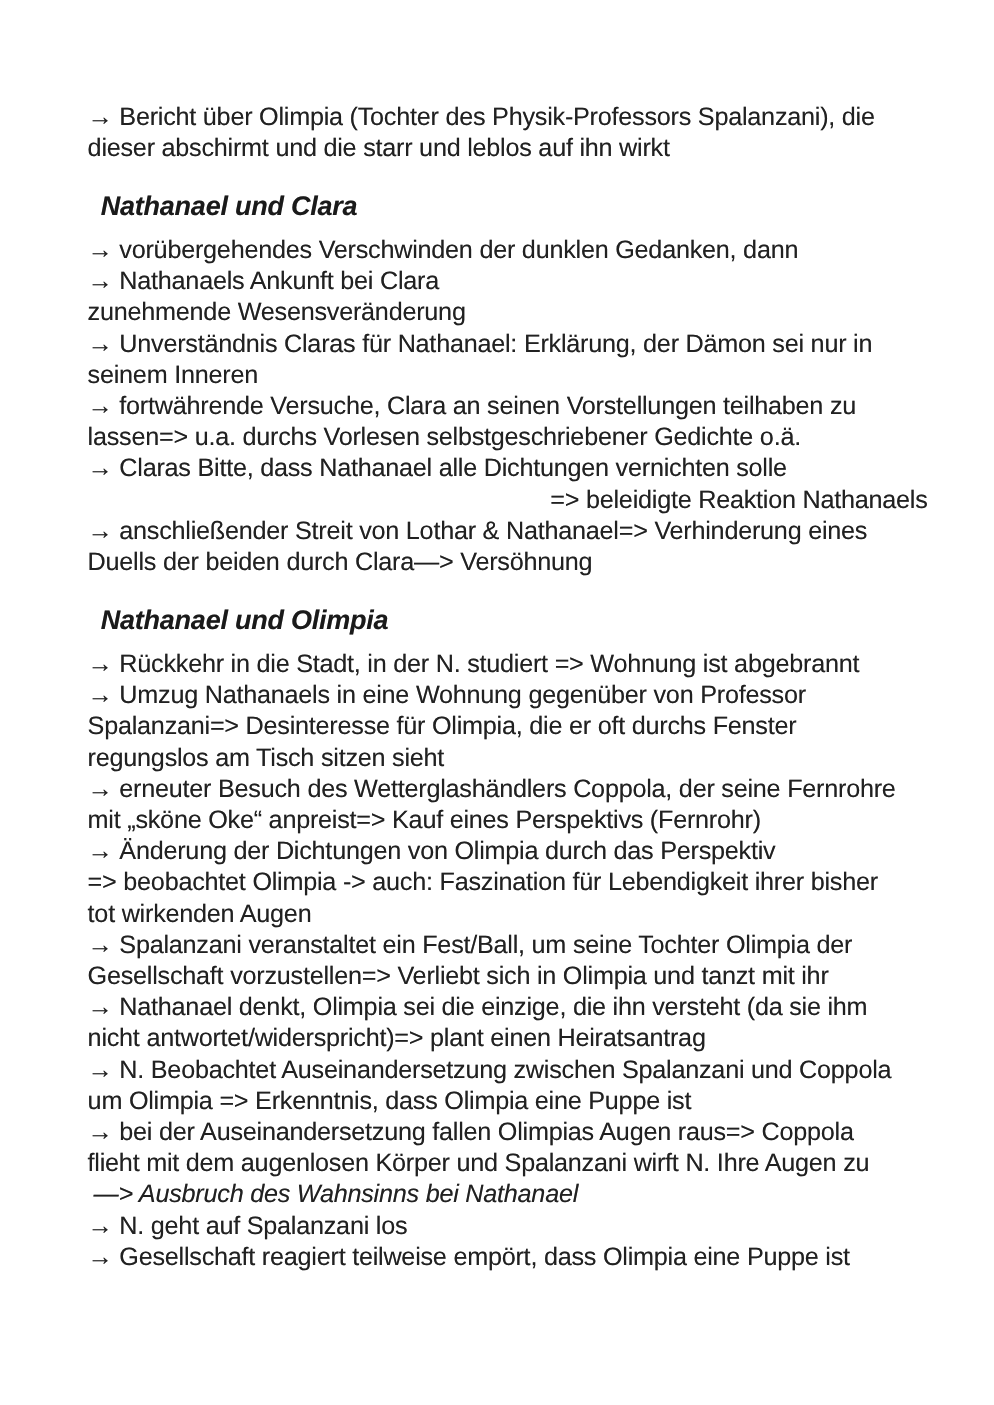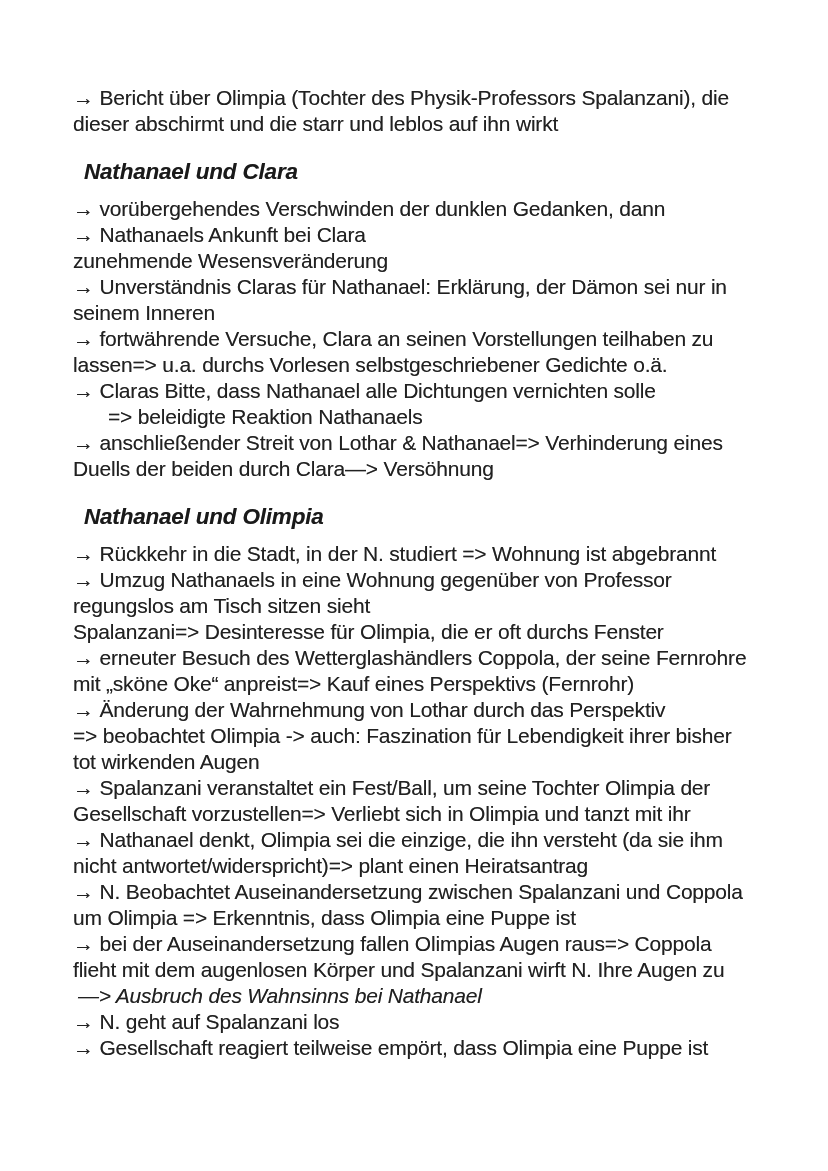--- a/index.html
+++ b/index.html
@@ -55,33 +55,33 @@
       <section>
         <h2 class="heading">Nathanael und Clara</h2>
         <div class="line">→ vorübergehendes Verschwinden der dunklen Gedanken, dann</div>
         <div class="line">→ Nathanaels Ankunft bei Clara</div>
         <div class="line">zunehmende Wesensveränderung</div>
         <div class="line">→ Unverständnis Claras für Nathanael: Erklärung, der Dämon sei nur in</div>
         <div class="line">seinem Inneren</div>
         <div class="line">→ fortwährende Versuche, Clara an seinen Vorstellungen teilhaben zu</div>
         <div class="line">lassen=&gt; u.a. durchs Vorlesen selbstgeschriebener Gedichte o.ä.</div>
         <div class="line">→ Claras Bitte, dass Nathanael alle Dichtungen vernichten solle</div>
-        <div class="line" style="padding-left: 35px;">=&gt; beleidigte Reaktion Nathanaels</div>
+        <div class="line" style="padding-left: 35px; text-align: right;">=&gt; beleidigte Reaktion Nathanaels</div>
         <div class="line">→ anschließender Streit von Lothar &amp; Nathanael=&gt; Verhinderung eines</div>
         <div class="line">Duells der beiden durch Clara—&gt; Versöhnung</div>
       </section>
       <section>
         <h2 class="heading">Nathanael und Olimpia</h2>
         <div class="line">→ Rückkehr in die Stadt, in der N. studiert =&gt; Wohnung ist abgebrannt</div>
         <div class="line">→ Umzug Nathanaels in eine Wohnung gegenüber von Professor</div>
+        <div class="line">Spalanzani=&gt; Desinteresse für Olimpia, die er oft durchs Fenster</div>
         <div class="line">regungslos am Tisch sitzen sieht</div>
-        <div class="line">Spalanzani=&gt; Desinteresse für Olimpia, die er oft durchs Fenster</div>
         <div class="line">→ erneuter Besuch des Wetterglashändlers Coppola, der seine Fernrohre</div>
         <div class="line">mit „sköne Oke“ anpreist=&gt; Kauf eines Perspektivs (Fernrohr)</div>
-        <div class="line">→ Änderung der Wahrnehmung von Lothar durch das Perspektiv</div>
+        <div class="line">→ Änderung der Dichtungen von Olimpia durch das Perspektiv</div>
         <div class="line">=&gt; beobachtet Olimpia -&gt; auch: Faszination für Lebendigkeit ihrer bisher</div>
         <div class="line">tot wirkenden Augen</div>
         <div class="line">→ Spalanzani veranstaltet ein Fest/Ball, um seine Tochter Olimpia der</div>
         <div class="line">Gesellschaft vorzustellen=&gt; Verliebt sich in Olimpia und tanzt mit ihr</div>
         <div class="line">→ Nathanael denkt, Olimpia sei die einzige, die ihn versteht (da sie ihm</div>
         <div class="line">nicht antwortet/widerspricht)=&gt; plant einen Heiratsantrag</div>
         <div class="line">→ N. Beobachtet Auseinandersetzung zwischen Spalanzani und Coppola</div>
         <div class="line">um Olimpia =&gt; Erkenntnis, dass Olimpia eine Puppe ist</div>
         <div class="line">→ bei der Auseinandersetzung fallen Olimpias Augen raus=&gt; Coppola</div>
         <div class="line">flieht mit dem augenlosen Körper und Spalanzani wirft N. Ihre Augen zu</div>

